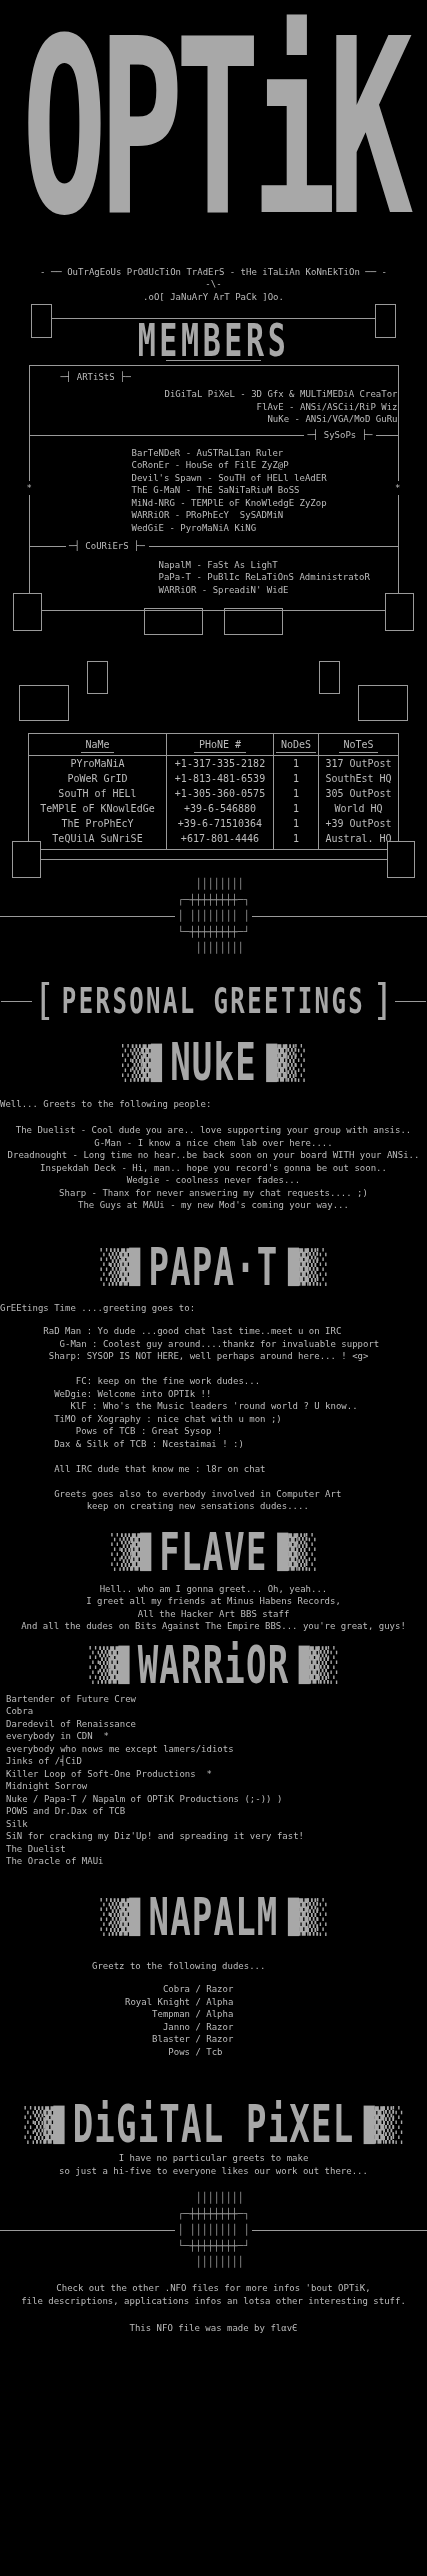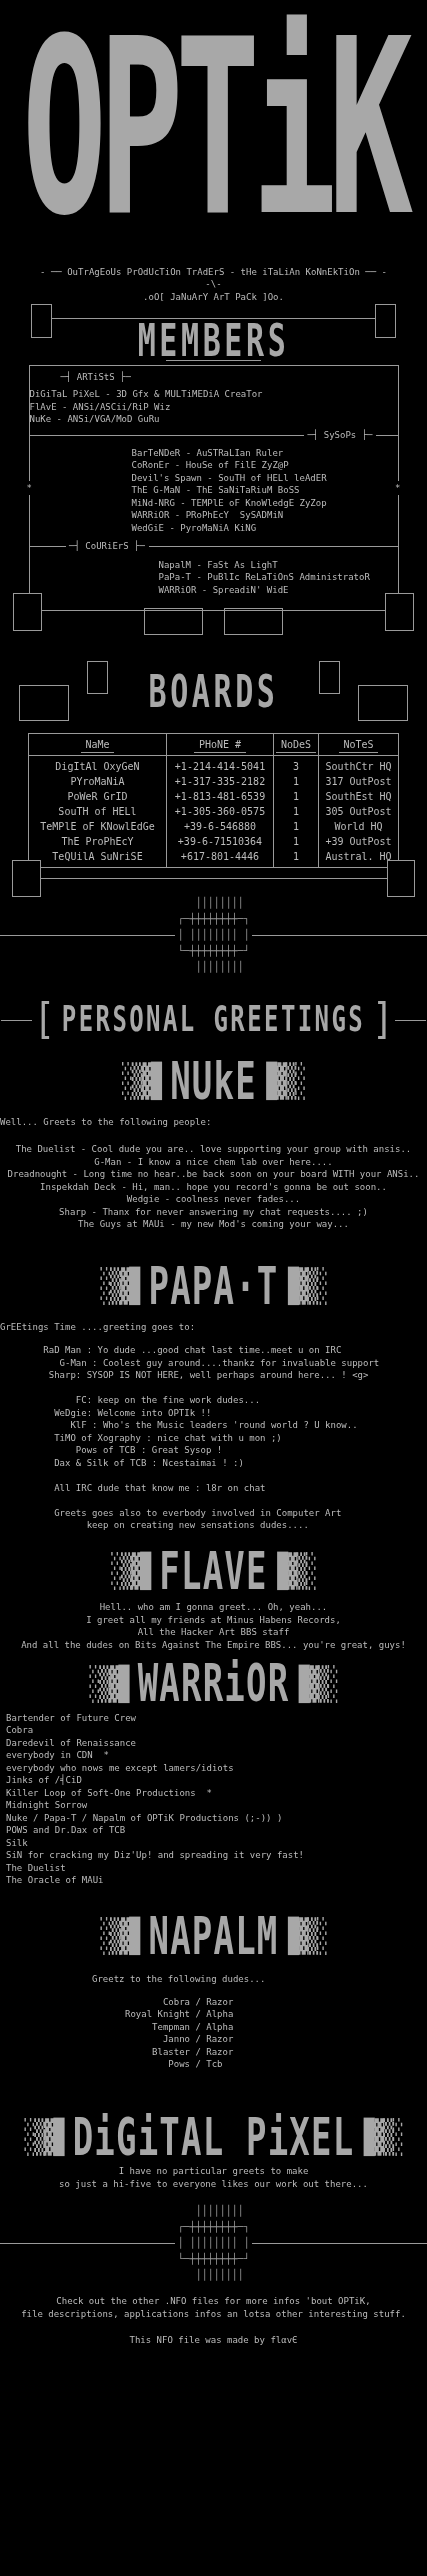--- a/index.html
+++ b/index.html
@@ -31,21 +31,21 @@
   .taglines div{font-size:9px;line-height:12.5px;text-align:center}
   
   .tr-wrap{position:relative;margin:15.4px 43px 0;height:0.6px;background:var(--line)}
   .tr-sq{position:absolute;top:-14.2px;width:21.4px;height:34px;border:0.6px solid var(--line);background:var(--bg)}
   .tr-sq.l{left:-12px}.tr-sq.r{right:-12px}
   .members-title{text-align:center;margin-top:4.7px}
   .members-underline{width:95px;height:0.6px;background:var(--line);margin:2.4px auto 0}
   .mbox{margin:4.7px 28.5px 0;border:0.6px solid var(--line);position:relative;padding-top:2.4px}
   .mlabel{font-size:9px;line-height:12.5px;color:var(--fg);background:var(--bg)}
   .lbl-artists{margin:2.4px 0 0 31px}
-  .m-artists{font-size:9px;line-height:12.5px;text-align:left;margin:4.7px 0 9.5px}
+  .m-artists{font-size:9px;line-height:12.5px;text-align:right;margin:4.7px 0 9.5px}
   .mdiv{height:0.6px;background:var(--line);position:relative;margin-top:7px}
   .lbl-sysops{position:absolute;right:21.4px;top:-6px;padding:0 3.6px}
   .lbl-couriers{position:absolute;left:36px;top:-6px;padding:0 3.6px}
   .m-sysops{font-size:9px;line-height:12.5px;margin:10.7px 0 12px 102px}
   .m-couriers{font-size:9px;line-height:12.5px;margin:12px 0 14.2px 129px}
   .star{position:absolute;top:47%;font-size:9px;background:var(--bg);padding:1.8px 0.6px}
   .star.l{left:-3.6px}.star.r{right:-3.6px}
   .mbottom{position:relative;height:45px;margin:0 12px}
   .mb-sq{position:absolute;top:-18px;width:28.5px;height:38px;border:0.6px solid var(--line);background:var(--bg)}
   .mb-sq.l{left:1.2px}.mb-sq.r{right:1.2px}
@@ -79,21 +79,21 @@
   .pg-bracket{font-size:36px;line-height:36px;color:var(--art);transform:scaleY(1.2);margin:0 1.2px}
   .pg-title{flex:1;text-align:center}
   .greet-head{display:flex;justify-content:center;align-items:center;gap:9.5px}
   .dither{font-size:18px;letter-spacing:-1.2px;color:var(--art);transform:scaleY(1.8);line-height:18px}
   .m-top-40{margin-top:24px}.m-top-50{margin-top:30px}.m-top-60{margin-top:36px}.m-top-80{margin-top:47px}
   
   .centerlines div{font-size:9px;line-height:12.5px;text-align:center}
   .intro{font-size:9px;line-height:12.5px;margin-top:15.4px}
   .papa-block{margin-top:10.7px}
   .warrior-block{margin:8.3px 0 0 6px}
-  .napalm-intro{font-size:9px;line-height:12.5px;margin:17px 0 0 92px}
+  .napalm-intro{font-size:9px;line-height:12.5px;margin:23px 0 0 92px}
   .napalm-block{margin:10.7px 0 0 125px}
   .footer-lines{margin-top:12px}
   .footer-lines div{font-size:9px;line-height:13px;text-align:center}
   .credit{font-size:9px;text-align:center;margin-top:14.2px}
 </style>
 </head>
 <body>
 
 <div id="logo">
   <span class="art sz-logo">OPTiK</span>
@@ -146,47 +146,38 @@
   <div class="mb-sq r"></div>
   <div class="mb-rect a"></div>
   <div class="mb-rect b"></div>
 </div>
 
 <div class="bhead">
   <div class="bh-rect l"></div>
   <div class="bh-rect r"></div>
   <div class="bh-sq l"></div>
   <div class="bh-sq r"></div>
-  <div class="bh-title">
-    <span class="art sz-members">BOARDS</span>
-  </div>
 </div>
 
 <table class="btable">
   <colgroup>
       <col style="width:138px">
       <col style="width:107px">
       <col style="width:45px">
       <col style="width:80px">
     </colgroup>
   <thead>
     <tr>
       <th><span>NaMe</span></th>
       <th><span>PHoNE #</span></th>
       <th><span>NoDeS</span></th>
       <th><span>NoTeS</span></th>
     </tr>
   </thead>
   <tbody>
-    <tr class="first">
-      <td>DigItAl OxyGeN</td>
-        <td>+1-214-414-5041</td>
-        <td>3</td>
-        <td>SouthCtr HQ</td>
-    </tr>
     <tr>
       <td>PYroMaNiA</td>
         <td>+1-317-335-2182</td>
         <td>1</td>
         <td>317 OutPost</td>
     </tr>
     <tr>
       <td>PoWeR GrID</td>
         <td>+1-813-481-6539</td>
         <td>1</td>

